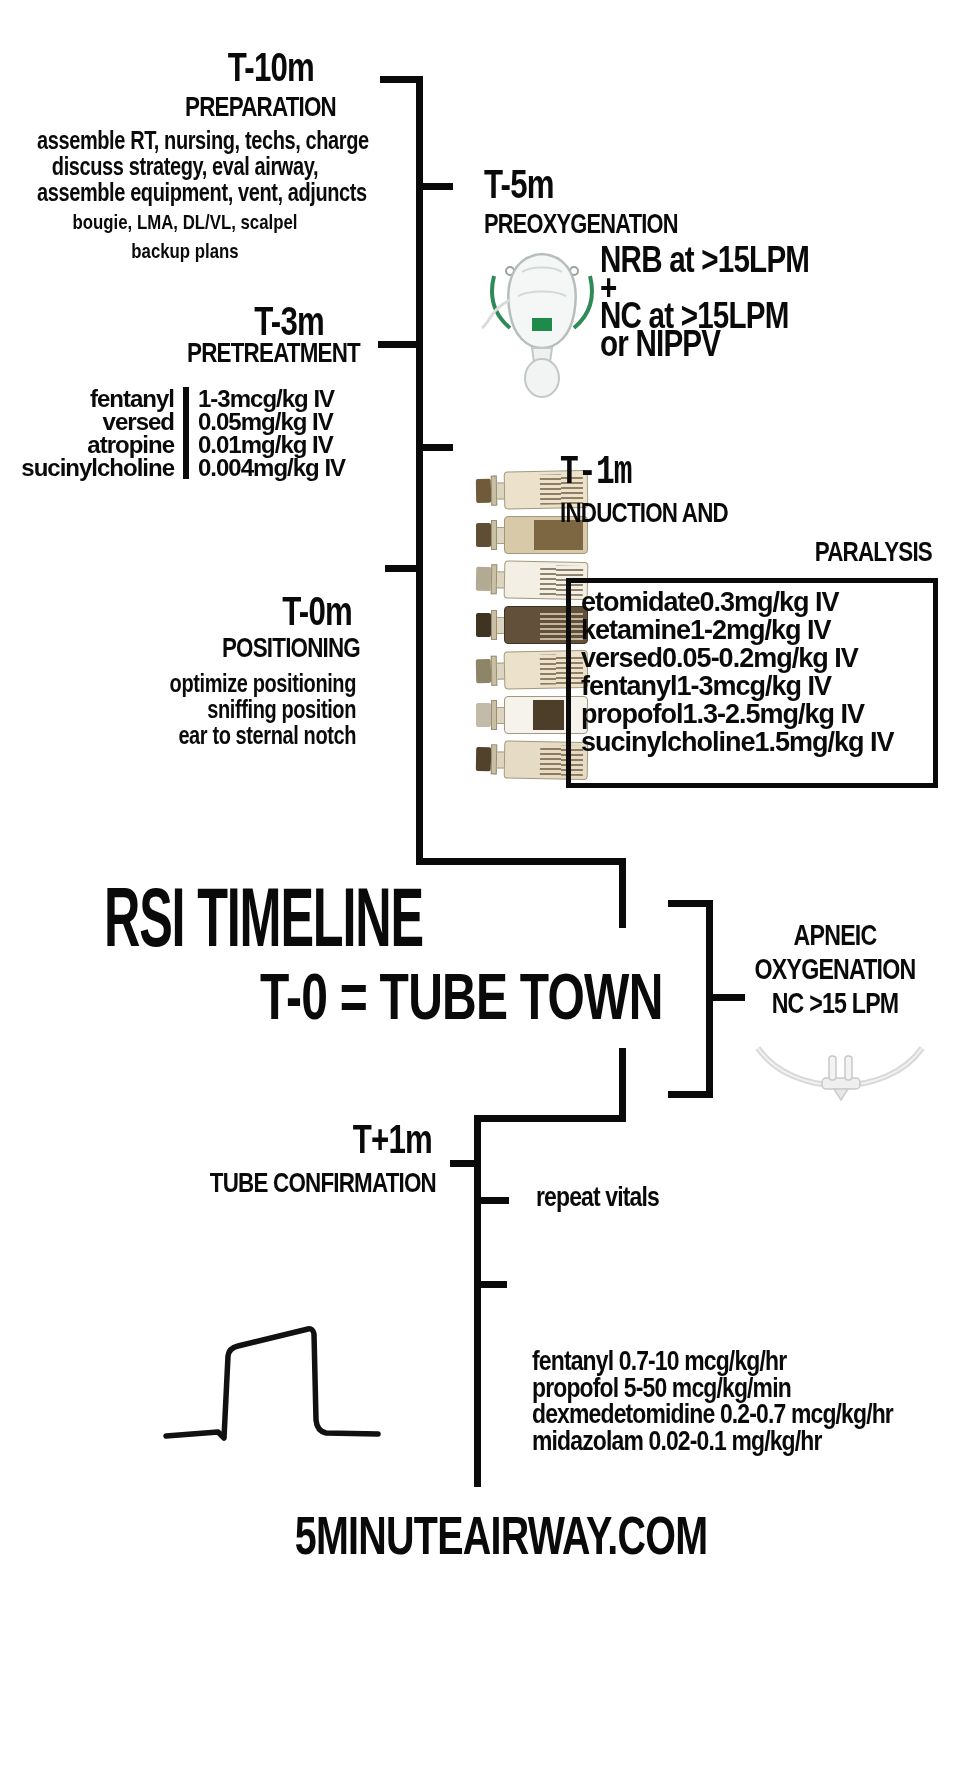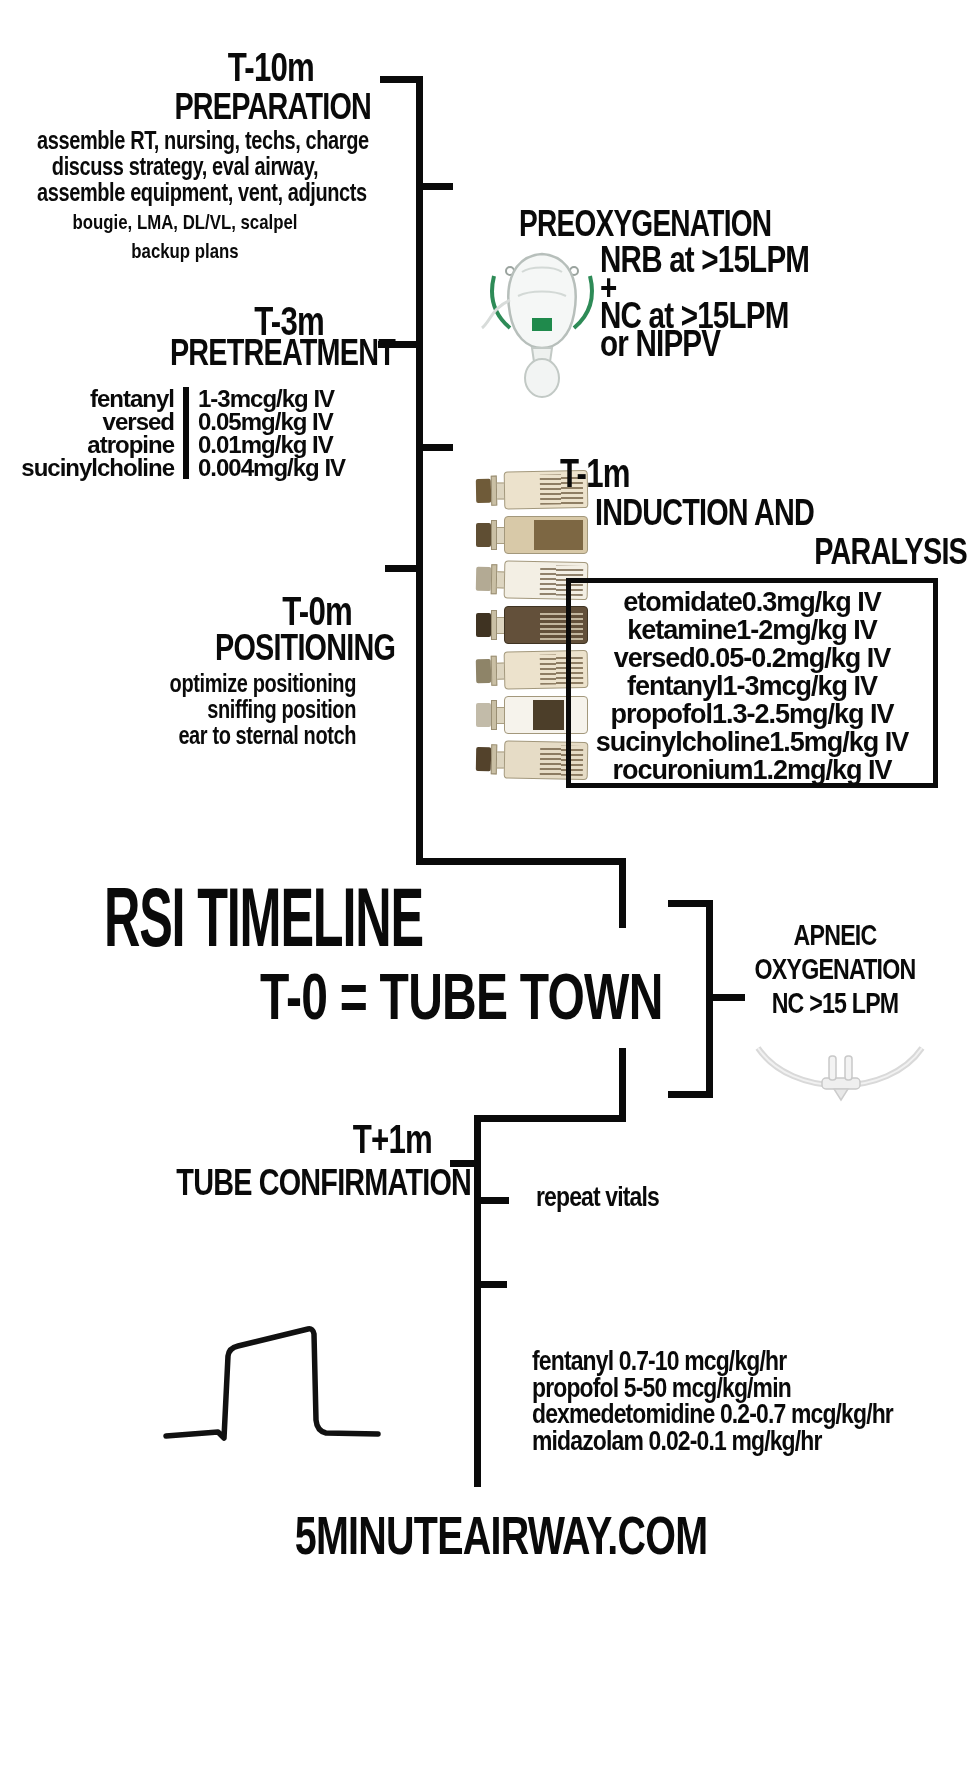--- a/index.html
+++ b/index.html
@@ -16,32 +16,32 @@
   .ob-r{transform-origin:100% 0;}
   .ob-c{transform-origin:50% 0;}
   .sx60{transform:scaleX(.60);}
   .sx73{transform:scaleX(.73);}
   .sx75{transform:scaleX(.75);}
   .sx78{transform:scaleX(.78);}
   .sx80{transform:scaleX(.80);}
   .sx85{transform:scaleX(.85);}
   .line{position:absolute;background:#0a0a0a;}
   .time{font-size:40px;line-height:42px;letter-spacing:-1px;}
-  .head{font-size:36px;line-height:40px;letter-spacing:-1px;margin-left:35px;}
+  .head{font-size:28px;line-height:40px;letter-spacing:-1px;}
   .body-txt{font-size:25px;line-height:26px;letter-spacing:-0.5px;}
 
   
   .pre-table{position:absolute;left:12px;top:387px;display:flex;align-items:stretch;}
   .pre-names{width:162px;text-align:right;padding-right:9px;border-right:6px solid #0a0a0a;}
   .pre-doses{padding-left:9px;text-align:left;}
   .pre-table div div{font-size:24px;line-height:23px;letter-spacing:-1px;white-space:nowrap;}
 
   
   .ind-box{position:absolute;left:566px;top:578px;width:372px;height:210px;border:5px solid #0a0a0a;box-sizing:border-box;padding:5px 10px 0 10px;}
-  .ind-row{display:flex;justify-content:center;font-size:27px;line-height:28px;letter-spacing:-1px;white-space:nowrap;}
+  .ind-row{display:flex;justify-content:flex-start;font-size:27px;line-height:28px;letter-spacing:-1px;white-space:nowrap;}
 
   
   .vial{position:absolute;left:476px;width:112px;height:40px;display:flex;align-items:center;}
   .vial .cap{width:15px;height:24px;border-radius:2px;background:#6f5b39;}
   .vial .ring{width:6px;height:30px;background:#c9bfa4;border:1px solid #9a8f74;box-sizing:border-box;}
   .vial .neck{width:7px;height:15px;background:#ddd5c0;border-top:1px solid #a99e82;border-bottom:1px solid #a99e82;}
   .vial .vbody{flex:1;height:36px;background:#ece2cc;border:1px solid #a3987c;border-radius:4px;position:relative;overflow:hidden;}
   .vial .vlabel{position:absolute;top:3px;bottom:3px;right:4px;width:52%;
     background:repeating-linear-gradient(0deg,rgba(92,72,44,.65) 0 2px,rgba(0,0,0,0) 2px 5px);}
   .vial:nth-of-type(1){transform:rotate(-1deg);}
@@ -93,20 +93,23 @@
       <div class="nw">assemble equipment, vent, adjuncts</div>
     </div>
   </div>
   <div class="abs t-center" style="left:0;top:207px;width:370px;font-size:21px;line-height:29px;">
     <div class="scale sx80 ob-c">
       <div class="nw">bougie, LMA, DL/VL, scalpel</div>
       <div class="nw">backup plans</div>
     </div>
   </div>
 
+  <div class="abs nw time" style="left:484px;top:163px;width:220px;">
+    <span class="scale sx78 ob-l" style="display:block;">T-5m</span>
+  </div>
   <div class="abs nw head" style="left:484px;top:204px;width:420px;">
     <span class="scale sx78 ob-l" style="display:block;">PREOXYGENATION</span>
   </div>
 
   <svg class="abs" style="left:480px;top:238px;" width="124" height="160" viewBox="0 0 124 160">
     <path d="M14,38 Q6,70 30,90" fill="none" stroke="#2e8b57" stroke-width="4"></path>
     <path d="M110,38 Q118,70 94,90" fill="none" stroke="#2e8b57" stroke-width="4"></path>
     <circle cx="30" cy="33" r="4" fill="none" stroke="#9aa39e" stroke-width="2"></circle>
     <circle cx="94" cy="33" r="4" fill="none" stroke="#9aa39e" stroke-width="2"></circle>
     <path d="M62,16 C34,18 24,44 30,76 C34,98 47,110 62,110 C77,110 90,98 94,76 C100,44 90,18 62,16 Z" fill="#f5f7f6" stroke="#b7bfbb" stroke-width="2.5"></path>
@@ -212,21 +215,21 @@
       </div>
     <div class="vial" style="top:740px;">
         <div class="cap"></div>
         <div class="ring"></div>
         <div class="neck"></div>
         <div class="vbody">
           <div class="vlabel"></div>
         </div>
       </div>
   </div>
-  <div class="abs nw time" style="left:560px;top:452px;width:200px;">
+  <div class="abs nw time" style="left:560px;top:452px;width:200px;font-family:Liberation Mono, monospace;">
     <span class="scale sx78 ob-l" style="display:block;">T-1m</span>
   </div>
   <div class="abs t-right nw head" style="left:560px;top:532px;width:372px;">
     <span class="scale sx80 ob-r" style="display:block;">PARALYSIS</span>
   </div>
   <div class="abs nw head" style="left:560px;top:493px;width:400px;">
     <span class="scale sx80 ob-l" style="display:block;">INDUCTION AND</span>
   </div>
   <div class="ind-box">
     <div class="ind-row">
@@ -245,24 +248,20 @@
         <span>fentanyl</span>
         <span>1-3mcg/kg IV</span>
       </div>
     <div class="ind-row">
         <span>propofol</span>
         <span>1.3-2.5mg/kg IV</span>
       </div>
     <div class="ind-row">
         <span>sucinylcholine</span>
         <span>1.5mg/kg IV</span>
-      </div>
-    <div class="ind-row">
-        <span>rocuronium</span>
-        <span>1.2mg/kg IV</span>
       </div>
   </div>
 
   <div class="abs nw" style="left:104px;top:874px;font-size:84px;line-height:86px;letter-spacing:-2px;">
     <span class="scale sx60 ob-l" style="display:block;">RSI TIMELINE</span>
   </div>
   <div class="abs nw" style="left:260px;top:964px;font-size:64px;line-height:66px;letter-spacing:-1px;">
     <span class="scale sx75 ob-l" style="display:block;">T-0 = TUBE TOWN</span>
   </div>
 

